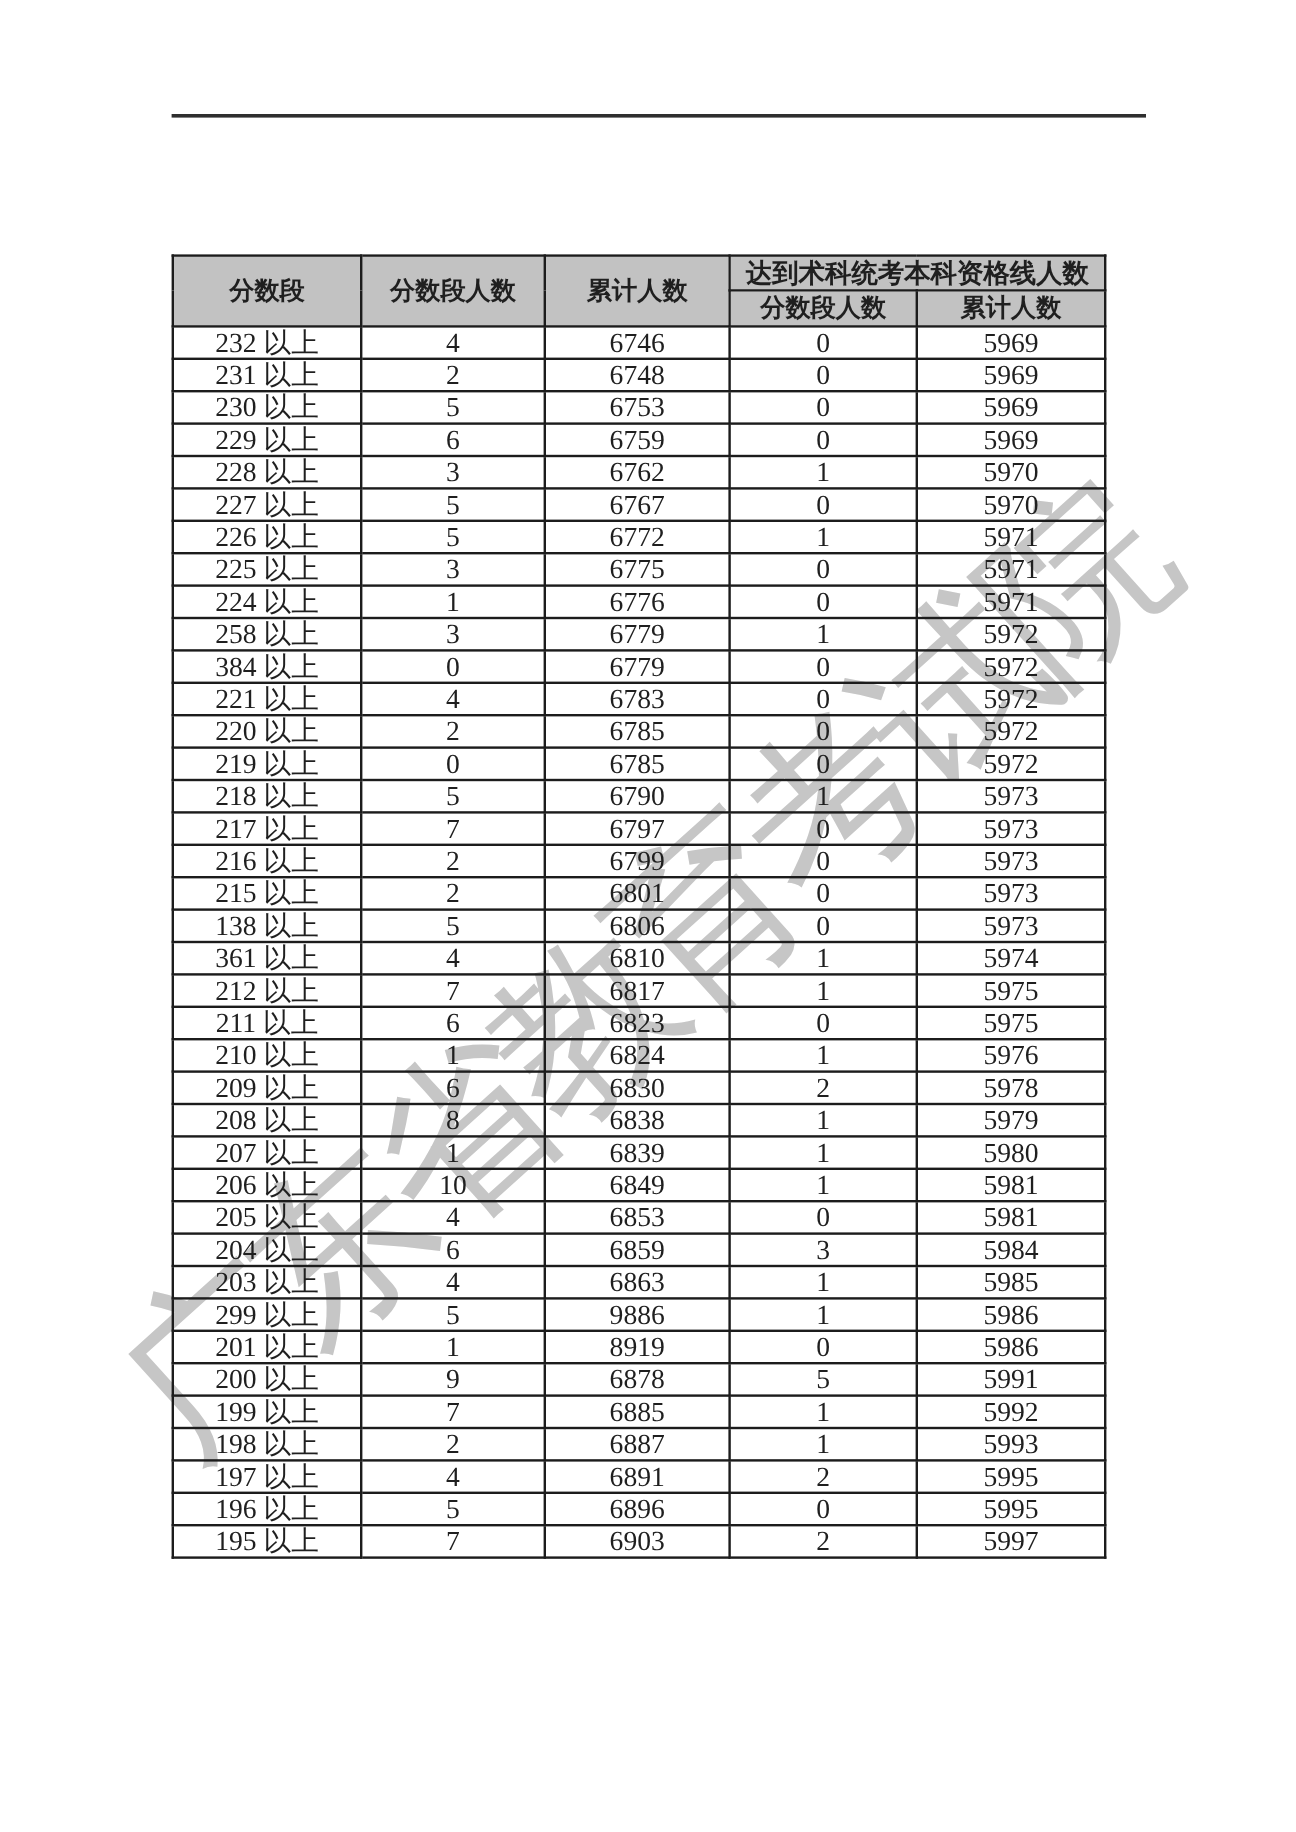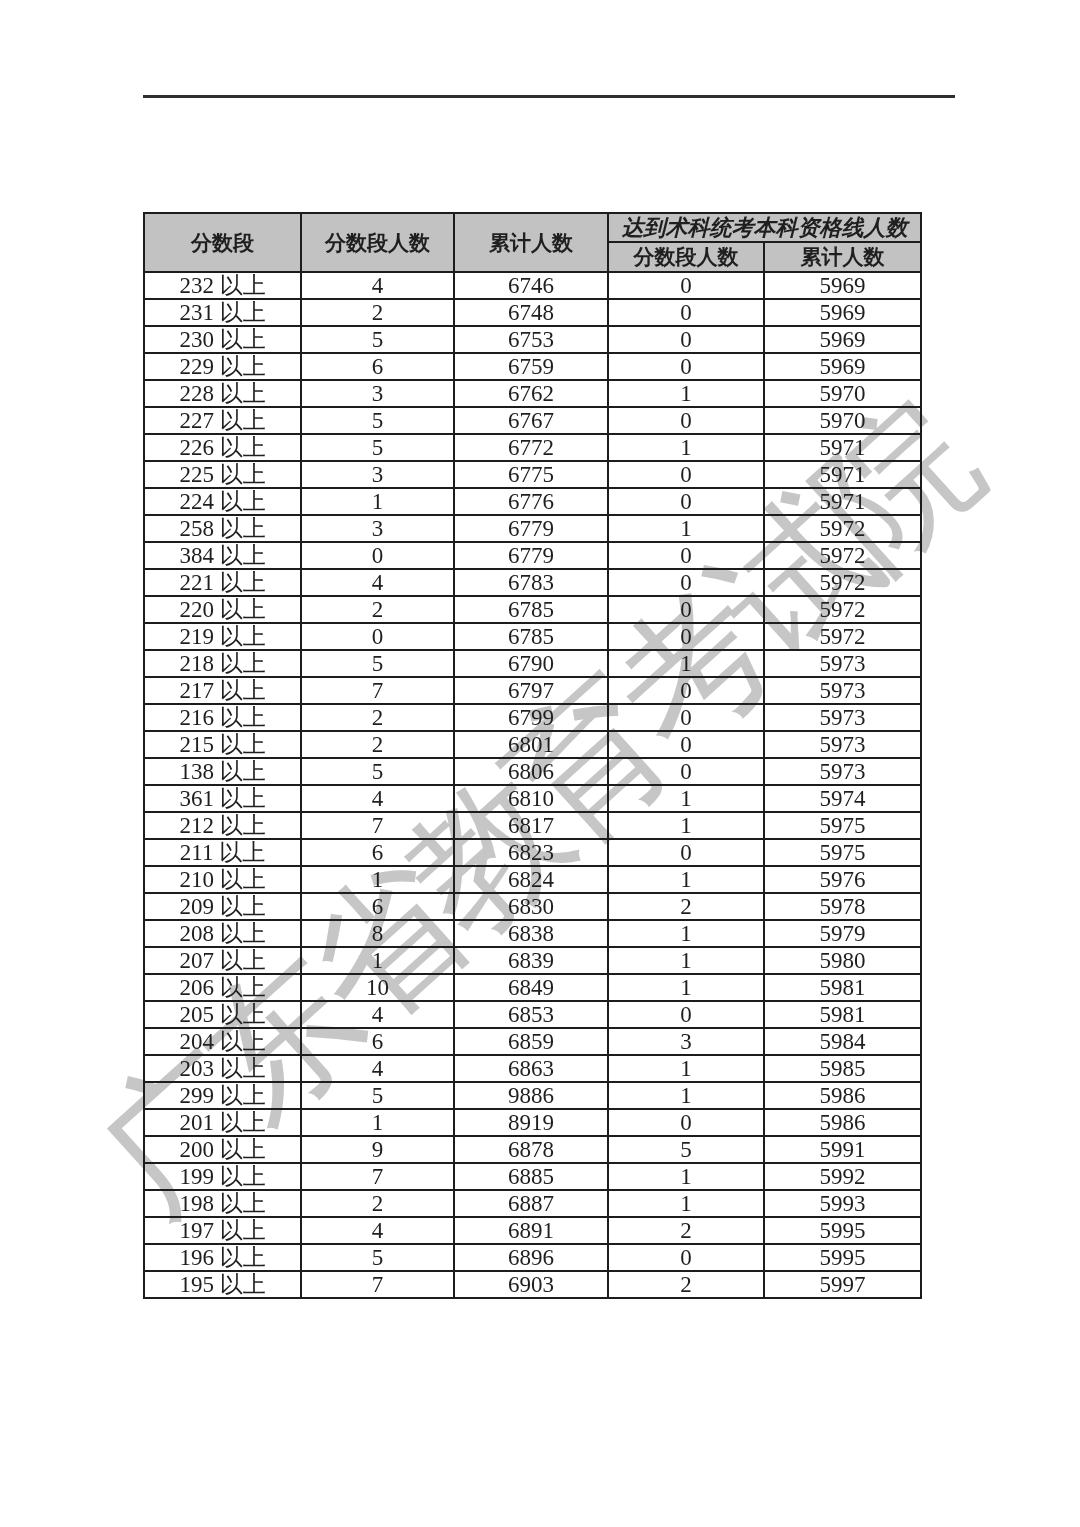--- a/index.html
+++ b/index.html
@@ -57,21 +57,20 @@
     font-family:"Liberation Sans","DejaVu Sans",sans-serif;
     font-weight:bold;
     font-size:21px;
     height:28px;
     line-height:28px;
   }
   .score-table thead th.th-group{
     font-size:22px;
     height:27px;
     line-height:27px;
-    font-style:italic;
   }
   .score-table tbody td{
     background:transparent;
     font-size:23px;
     height:25px;
     line-height:25px;
   }
   col.c1{width:157px}
   col.c2{width:153px}
   col.c3{width:154px}

